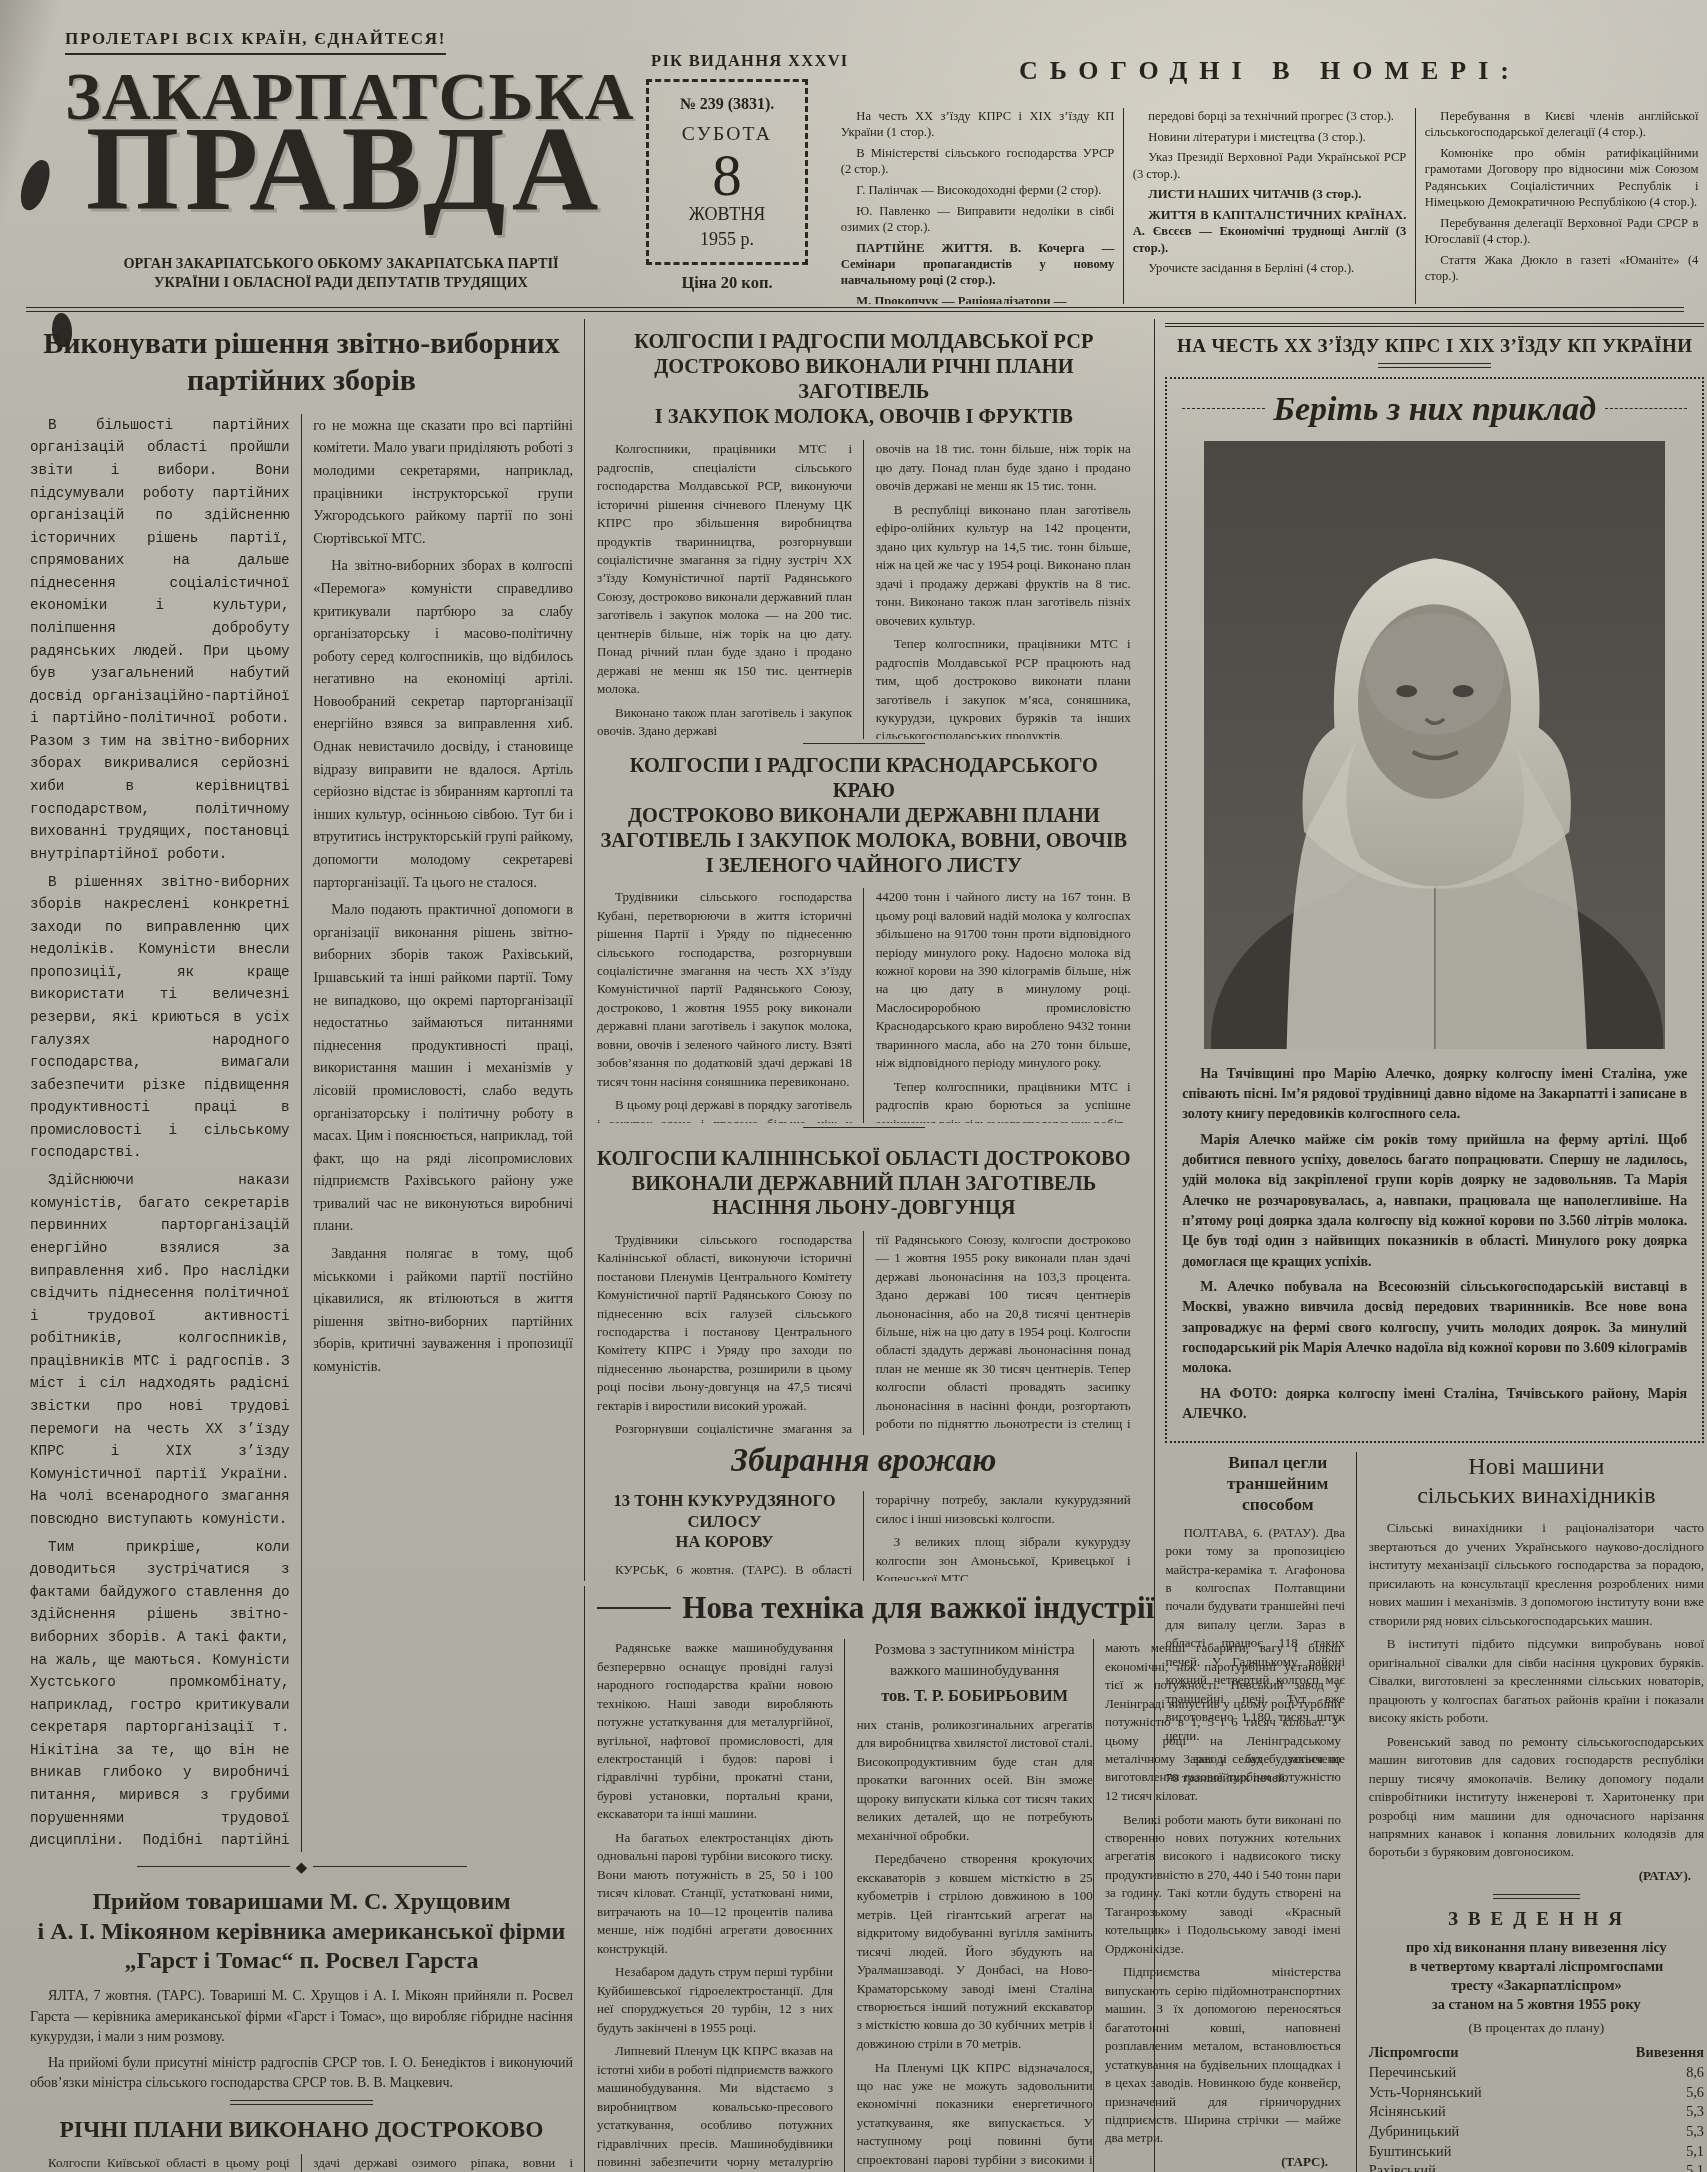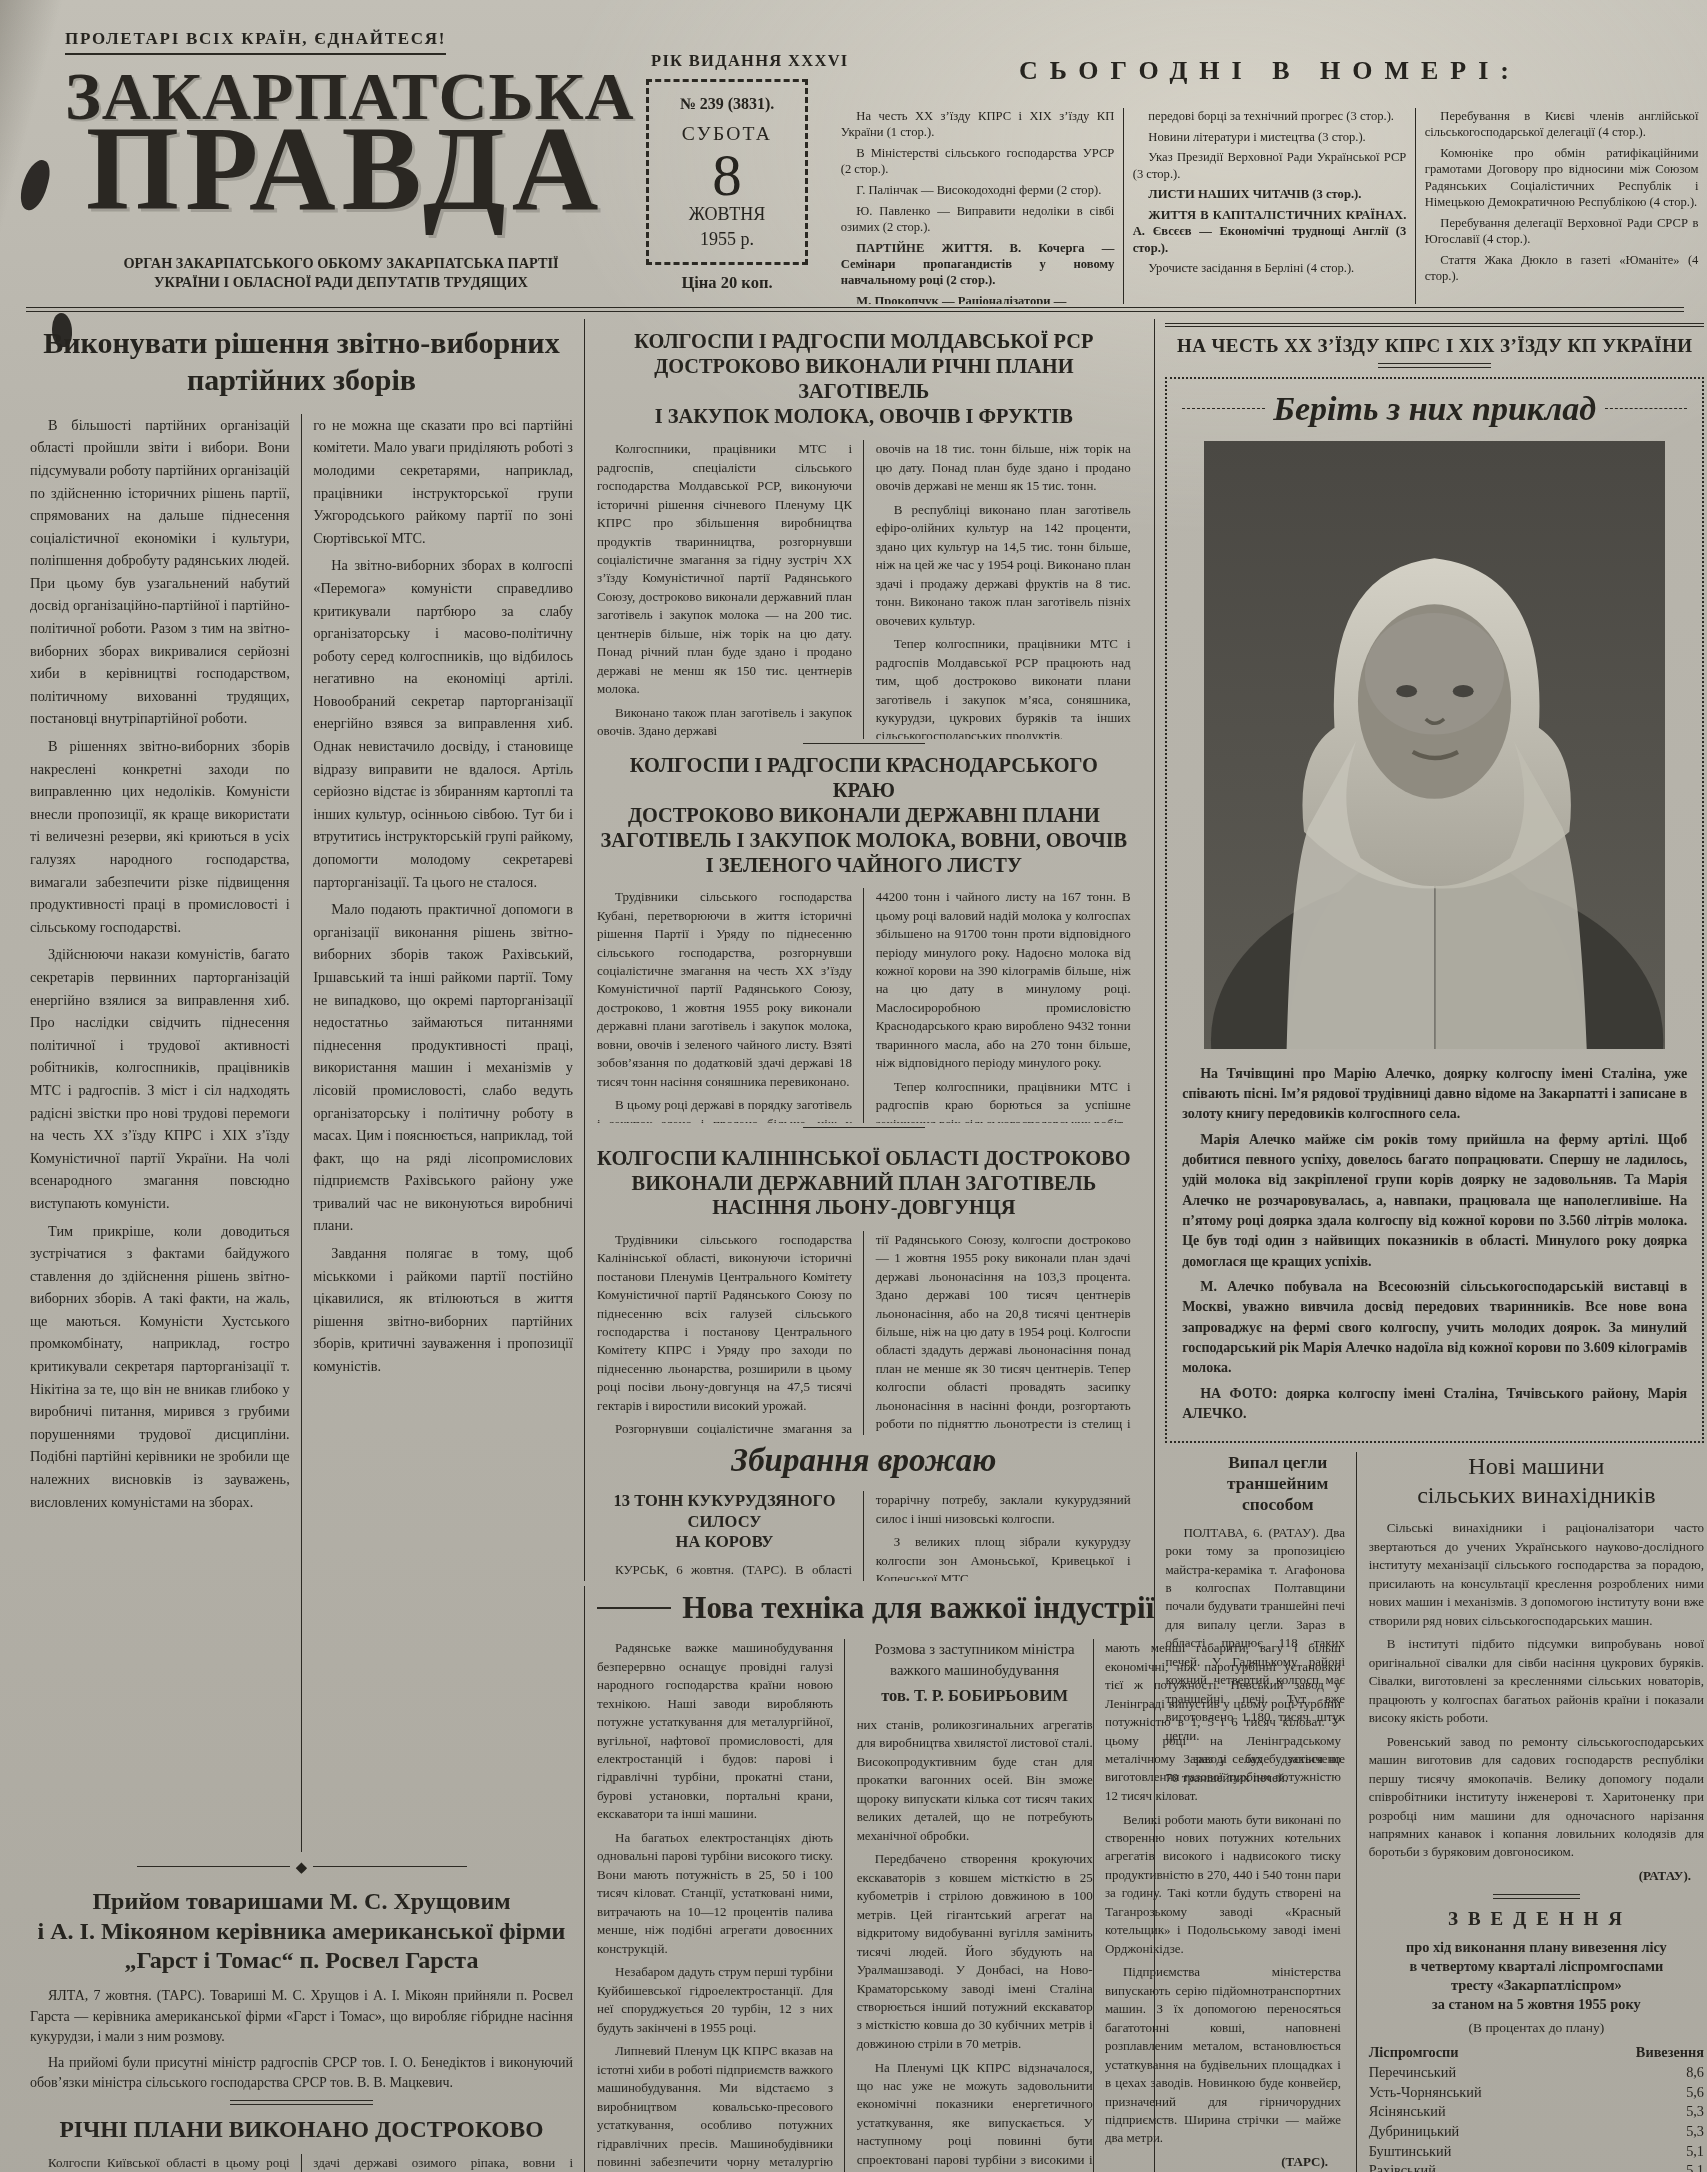--- a/index.html
+++ b/index.html
@@ -99,21 +99,21 @@
 
 <div class="abs dbl" style="left:26px;top:307px;width:1658px;"></div>
 
 <div class="zone" style="left:30px;top:319px;width:543px;height:2048px;">
   <div class="hl" style="font-size:30px;margin-top:6px;">
     <div>Виконувати рішення звітно-виборних</div>
     <div>партійних зборів</div>
   </div>
 
   <div class="cols jc" style="height:1438px;margin-top:15.6px;font-size:14.3px;line-height:1.58;overflow:hidden;">
-    <div class="ca" style="flex:1;">
+    <div class="ca" style="flex:1;font-family:Liberation Mono, monospace;">
       <p class="t">В більшості партійних організацій області пройшли звіти і вибори. Вони підсумували роботу партійних організацій по здійсненню історичних рішень партії, спрямованих на дальше піднесення соціалістичної економіки і культури, поліпшення добробуту радянських людей. При цьому був узагальнений набутий досвід організаційно-партійної і партійно-політичної роботи. Разом з тим на звітно-виборних зборах викривалися серйозні хиби в керівництві господарством, політичному вихованні трудящих, постановці внутріпартійної роботи.</p>
       <p class="t">В рішеннях звітно-виборних зборів накреслені конкретні заходи по виправленню цих недоліків. Комуністи внесли пропозиції, як краще використати ті величезні резерви, які криються в усіх галузях народного господарства, вимагали забезпечити різке підвищення продуктивності праці в промисловості і сільському господарстві.</p>
       <p class="t">Здійснюючи накази комуністів, багато секретарів первинних парторганізацій енергійно взялися за виправлення хиб. Про наслідки свідчить піднесення політичної і трудової активності робітників, колгоспників, працівників МТС і радгоспів. З міст і сіл надходять радісні звістки про нові трудові перемоги на честь XX з’їзду КПРС і XIX з’їзду Комуністичної партії України. На чолі всенародного змагання повсюдно виступають комуністи.</p>
       <p class="t">Тим прикріше, коли доводиться зустрічатися з фактами байдужого ставлення до здійснення рішень звітно-виборних зборів. А такі факти, на жаль, ще маються. Комуністи Хустського промкомбінату, наприклад, гостро критикували секретаря парторганізації т. Нікітіна за те, що він не вникав глибоко у виробничі питання, мирився з грубими порушеннями трудової дисципліни. Подібні партійні керівники не зробили ще належних висновків із зауважень, висловлених комуністами на зборах.</p>
     </div>
     <div class="cb" style="flex:1;">
       <p class="t" style="text-indent:0;">го не можна ще сказати про всі партійні комітети. Мало уваги приділяють роботі з молодими секретарями, наприклад, працівники інструкторської групи Ужгородського райкому партії по зоні Сюртівської МТС.</p>
       <p class="t">На звітно-виборних зборах в колгоспі «Перемога» комуністи справедливо критикували партбюро за слабу організаторську і масово-політичну роботу серед колгоспників, що відбилось негативно на економіці артілі. Новообраний секретар парторганізації енергійно взявся за виправлення хиб. Однак невистачило досвіду, і становище відразу виправити не вдалося. Артіль серйозно відстає із збиранням картоплі та інших культур, осінньою сівбою. Тут би і втрутитись інструкторській групі райкому, допомогти молодому секретареві парторганізації. Та цього не сталося.</p>
       <p class="t">Мало подають практичної допомоги в організації виконання рішень звітно-виборних зборів також Рахівський, Іршавський та інші райкоми партії. Тому не випадково, що окремі парторганізації недостатньо займаються питаннями піднесення продуктивності праці, використання машин і механізмів у лісовій промисловості, слабо ведуть організаторську і політичну роботу в масах. Цим і пояснюється, наприклад, той факт, що на ряді лісопромислових підприємств Рахівського району уже тривалий час не виконуються виробничі плани.</p>
       <p class="t">Завдання полягає в тому, щоб міськкоми і райкоми партії постійно цікавилися, як втілюються в життя рішення звітно-виборних партійних зборів, критичні зауваження і пропозиції комуністів.</p>

